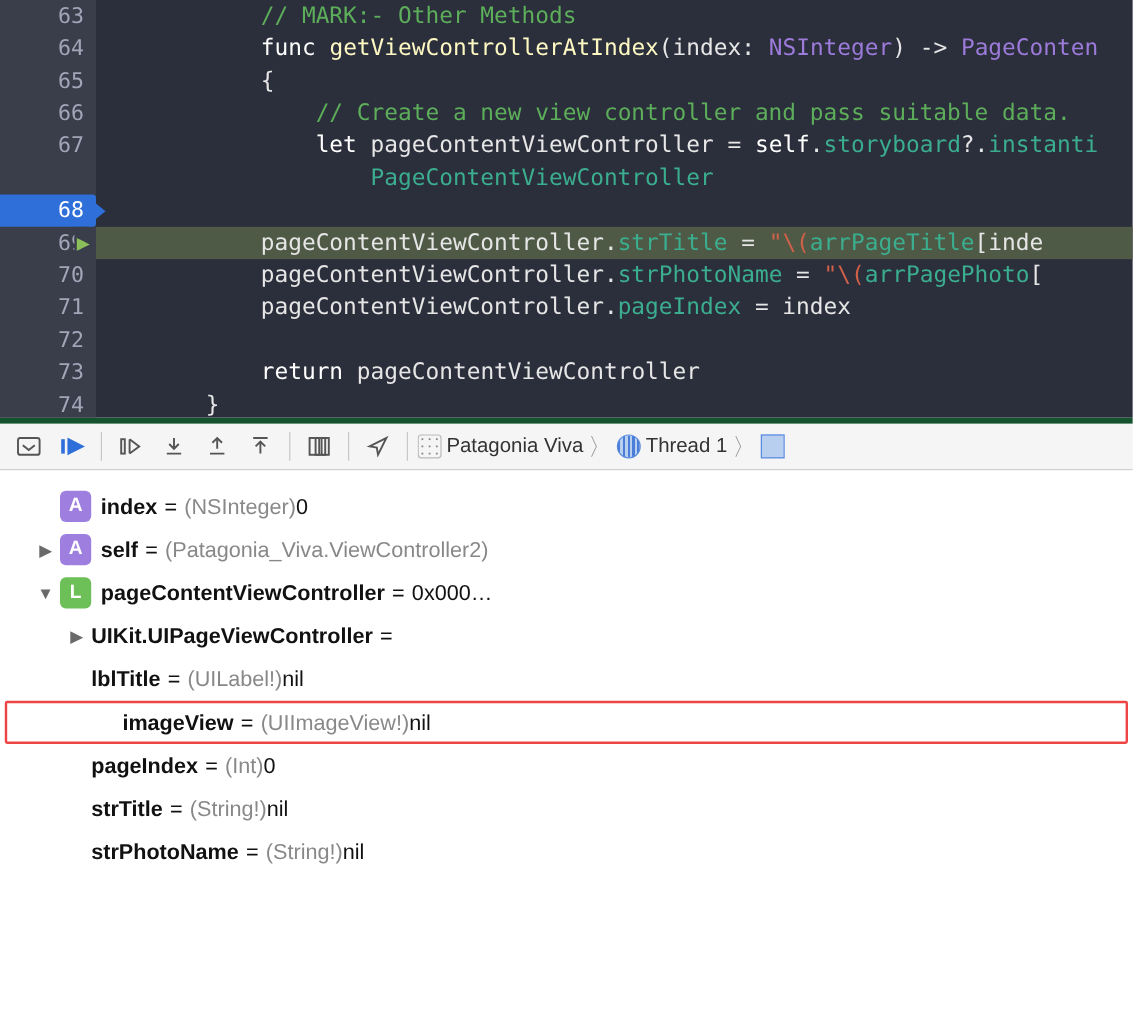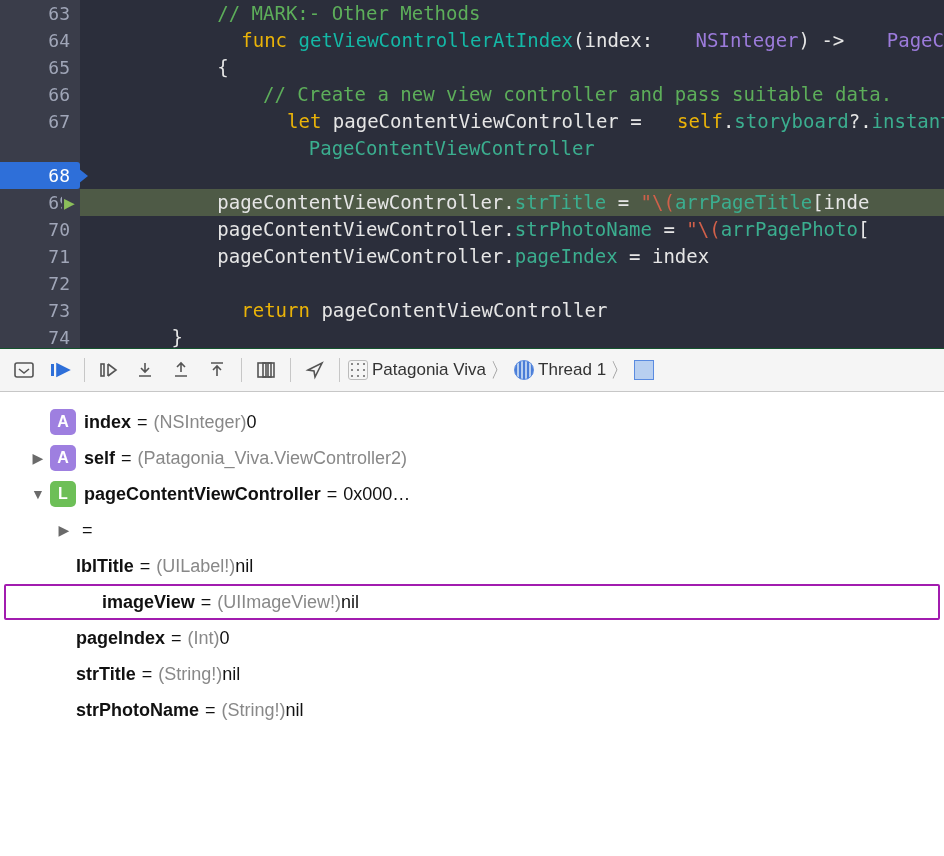--- a/index.html
+++ b/index.html
@@ -79,33 +79,33 @@
   }
   .code .row.current .pc-arrow {
     position: absolute;
     left: -16px;
     top: 0;
     color: #8BBF5A;
     font-size: 18px;
   }
   
   .c-cmt  { color: #5DAE5A; }   
-  .c-kw   { color: #eab308; margin-left: 24px; }   
-  .c-fn   { color: #14b8a6; }
+  .c-kw   { color: #ffffff; }   
+  .c-fn   { color: #fef9c3; }
   .c-punc { color: #E6E6E6; }   
   .c-str  { color: #D1604A; }
-  .c-ns   { color: #9C7BDB; margin-left: 31px; }   
+  .c-ns   { color: #9C7BDB; }   
   .c-id   { color: #E6E6E6; }
   .c-teal { color: #3BAE8F; }   
 
   
   .debug-toolbar {
     height: 44px;
     background: #F5F5F5;
-    border-top: 1px solid #14532d;
+    border-top: 5px solid #14532d;
     border-bottom: 1px solid #C7C7C7;
     display: flex;
     align-items: center;
     padding: 0 8px;
     gap: 4px;
     font-family: -apple-system, "Helvetica Neue", sans-serif;
   }
   .tb-btn {
     width: 32px; height: 28px;
     display: flex; align-items: center; justify-content: center;
@@ -179,21 +179,21 @@
     margin-right:8px;
     flex-shrink:0;
   }
   .type-badge.A { background:#9E7FE0; }
   .type-badge.L { background:#6DBF57; }
   .var-name { font-weight:700; color:#111; }
   .var-eq { padding:0 6px; color:#111; }
   .var-type { color:#888; }
   .var-val  { color:#111; }
   .var-row.highlight {
-    border: 2px solid #a21caf;
+    border: 2px solid #ef4444;
     border-radius: 2px;
     padding-left: 76px;
     margin-left: 0;
   }
 </style>
 </head>
 <body>
 
 <div class="editor">
   <div class="gutter">
@@ -304,20 +304,21 @@
     </div>
     <div class="var-row var-indent0">
       <span class="disclosure ">▼</span>
       <span class="type-badge L">L</span>
       <span class="var-name">pageContentViewController</span>
       <span class="var-eq"> = </span>
       <span class="var-val">0x000…</span>
     </div>
     <div class="var-row var-indent1">
       <span class="disclosure ">▶</span>
+      <span class="var-name">UIKit.UIPageViewController</span>
       <span class="var-eq"> = </span>
     </div>
     <div class="var-row var-indent1">
       <span class="disclosure none">▶</span>
       <span class="var-name">lblTitle</span>
       <span class="var-eq"> = </span>
       <span class="var-type">(UILabel!) </span>
       <span class="var-val">nil</span>
     </div>
     <div class="var-row var-indent1 highlight">

